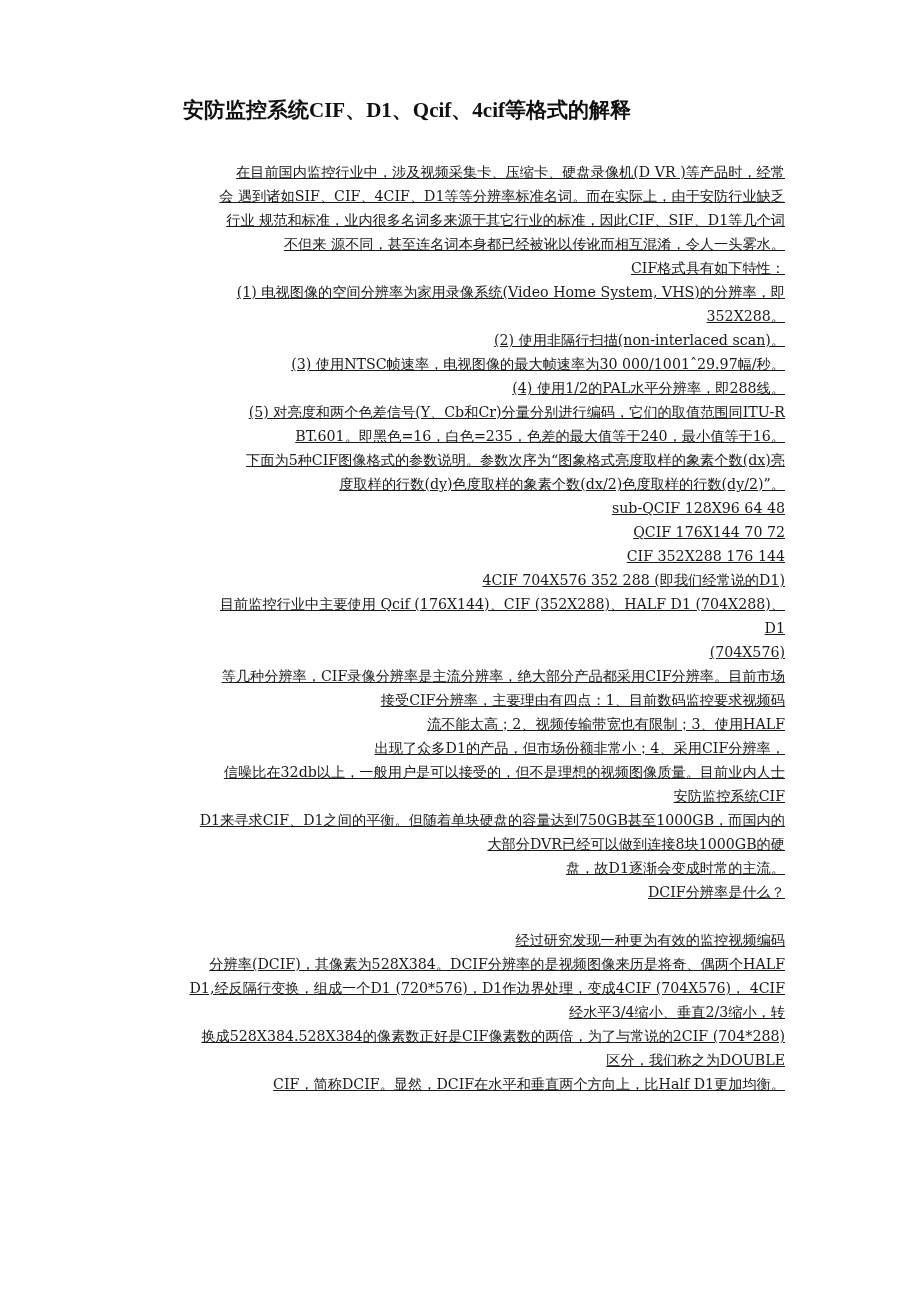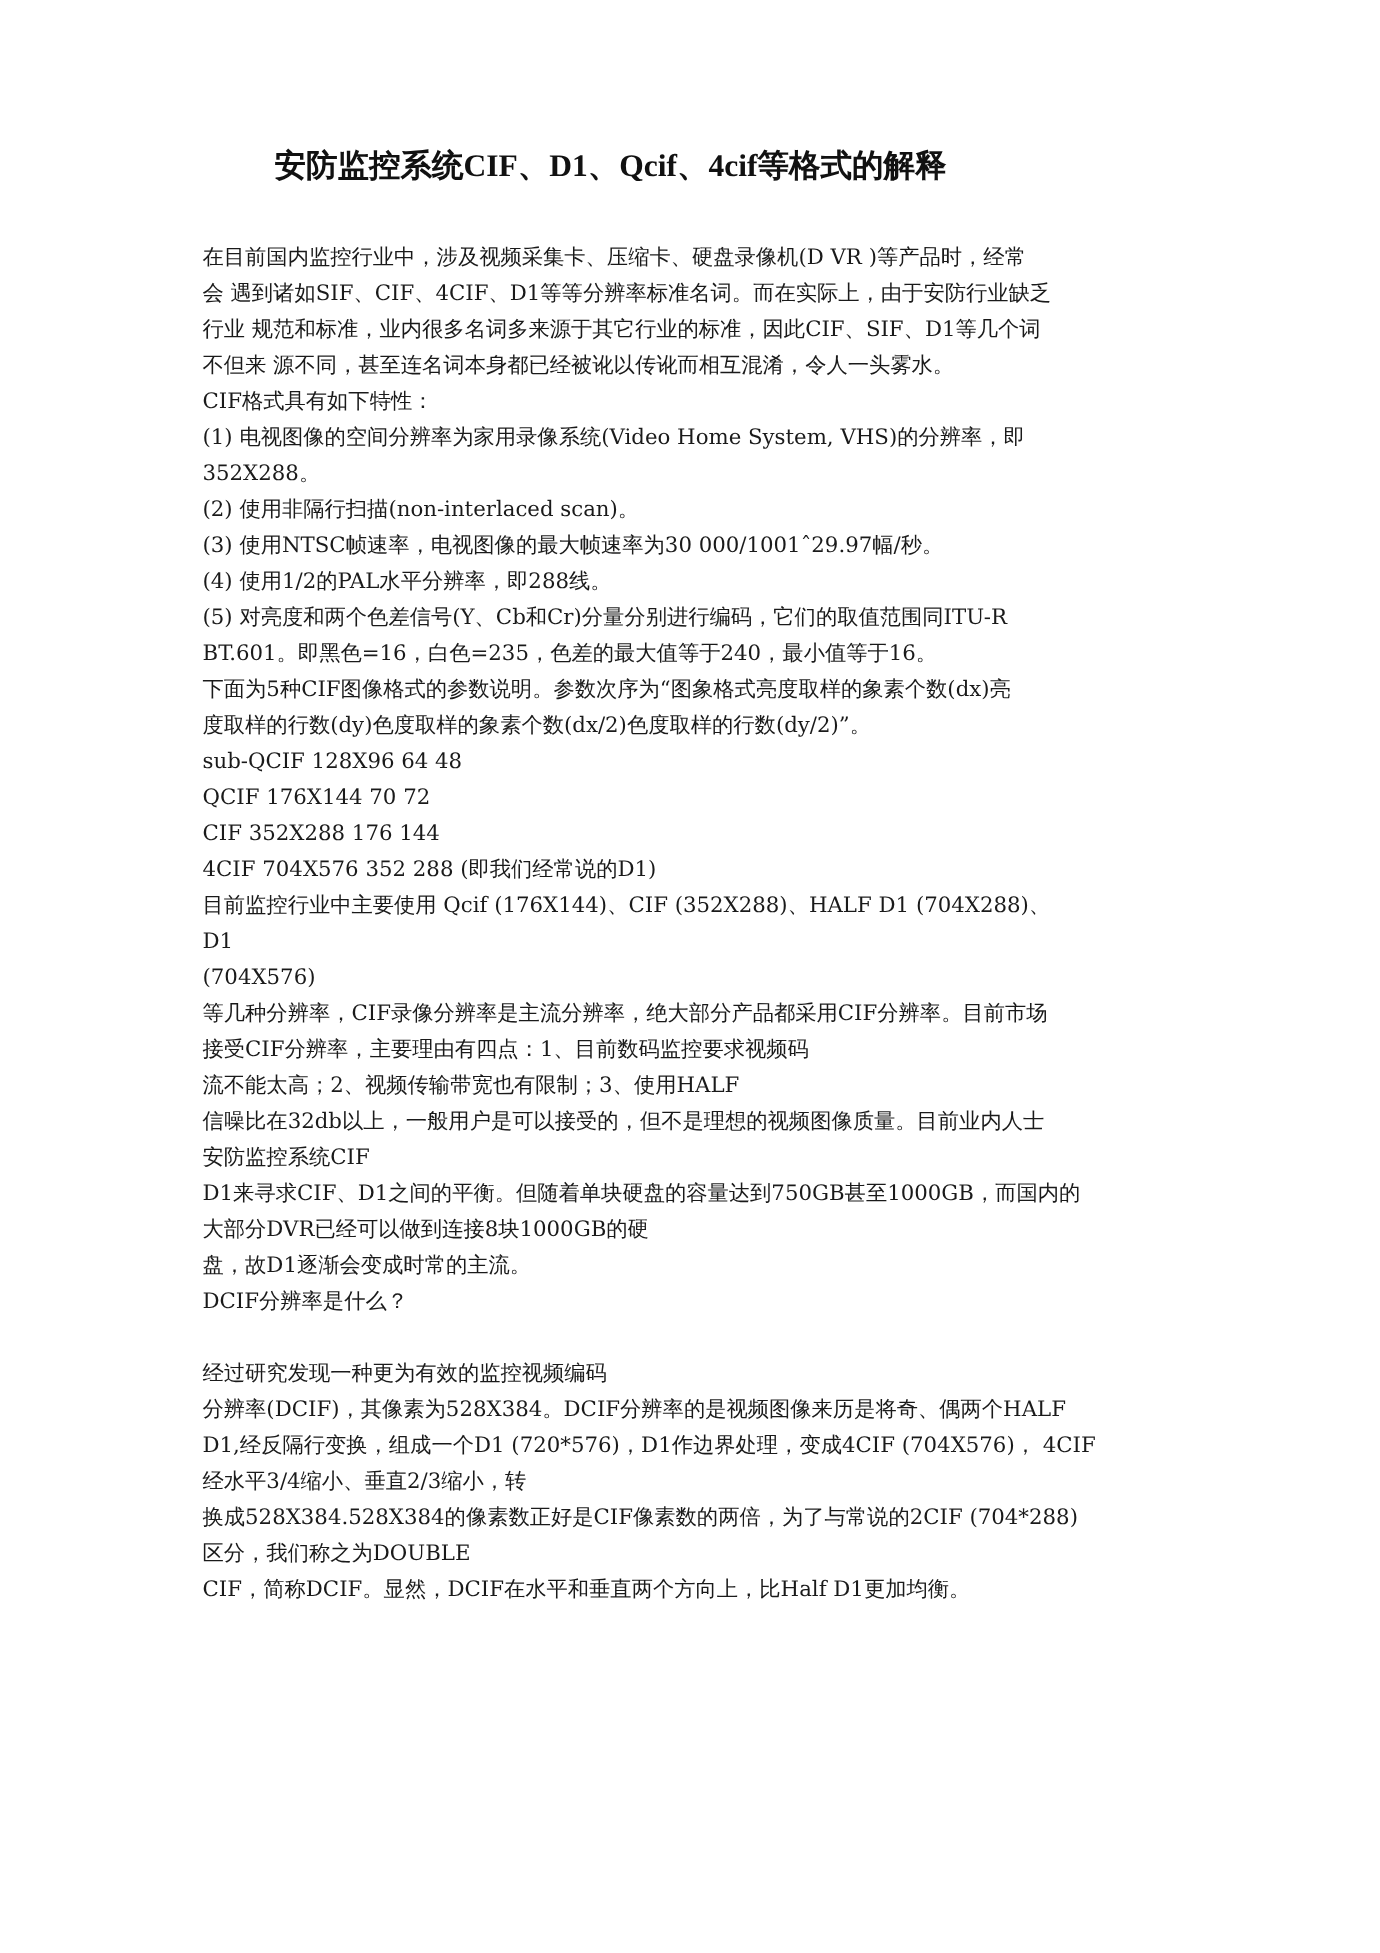--- a/index.html
+++ b/index.html
@@ -1,28 +1,28 @@
 <!DOCTYPE html>
 <html><head>
 <meta charset="utf-8">
 <style>
   html, body { margin: 0; padding: 0; background: #ffffff; }
   body { width: 920px; height: 1302px; position: relative; overflow: hidden; }
-  .page { position: absolute; left: 0; top: 0; width: 920px; height: 1302px; background: #ffffff; }
+  .page { position: absolute; left: 0; top: 0; width: 920px; height: 1302px; background: #ffffff; text-align: right; }
   .title {
     position: absolute; left: 183px; top: 96px;
     font-family: "Liberation Serif", "DejaVu Serif", serif;
     font-weight: bold; font-size: 21px; color: #111111; white-space: nowrap;
   }
   .body {
     position: absolute; left: 135px; top: 160px; width: 650px;
     font-family: "DejaVu Serif", "Liberation Serif", serif;
     font-size: 14.2px; line-height: 24px; color: #1a1a1a;
   }
-  .line { white-space: nowrap; height: 24px; overflow: visible; }
+  .line { white-space: nowrap; height: 24px; overflow: visible; text-decoration: underline; }
   .blank { height: 24px; }
 </style>
 </head>
 <body>
 
 <div class="page">
   <div class="title">安防监控系统CIF、D1、Qcif、4cif等格式的解释</div>
   <div class="body" id="doc-body">
       <div class="line">在目前国内监控行业中，涉及视频采集卡、压缩卡、硬盘录像机(D VR )等产品时，经常</div>
       <div class="line">会 遇到诸如SIF、CIF、4CIF、D1等等分辨率标准名词。而在实际上，由于安防行业缺乏</div>
@@ -41,20 +41,21 @@
       <div class="line">sub-QCIF 128X96 64 48</div>
       <div class="line">QCIF 176X144 70 72</div>
       <div class="line">CIF 352X288 176 144</div>
       <div class="line">4CIF 704X576 352 288 (即我们经常说的D1)</div>
       <div class="line">目前监控行业中主要使用 Qcif (176X144)、CIF (352X288)、HALF D1 (704X288)、</div>
       <div class="line">D1</div>
       <div class="line"> (704X576)</div>
       <div class="line">等几种分辨率，CIF录像分辨率是主流分辨率，绝大部分产品都采用CIF分辨率。目前市场</div>
       <div class="line">接受CIF分辨率，主要理由有四点：1、目前数码监控要求视频码</div>
       <div class="line">流不能太高；2、视频传输带宽也有限制；3、使用HALF</div>
+      <div class="line">出现了众多D1的产品，但市场份额非常小；4、采用CIF分辨率，</div>
       <div class="line">信噪比在32db以上，一般用户是可以接受的，但不是理想的视频图像质量。目前业内人士</div>
       <div class="line">安防监控系统CIF</div>
       <div class="line">D1来寻求CIF、D1之间的平衡。但随着单块硬盘的容量达到750GB甚至1000GB，而国内的</div>
       <div class="line">大部分DVR已经可以做到连接8块1000GB的硬</div>
       <div class="line">盘，故D1逐渐会变成时常的主流。</div>
       <div class="line">DCIF分辨率是什么？</div>
       <div class="line blank"></div>
       <div class="line">经过研究发现一种更为有效的监控视频编码</div>
       <div class="line">分辨率(DCIF)，其像素为528X384。DCIF分辨率的是视频图像来历是将奇、偶两个HALF</div>
       <div class="line">D1,经反隔行变换，组成一个D1 (720*576)，D1作边界处理，变成4CIF (704X576)， 4CIF</div>

